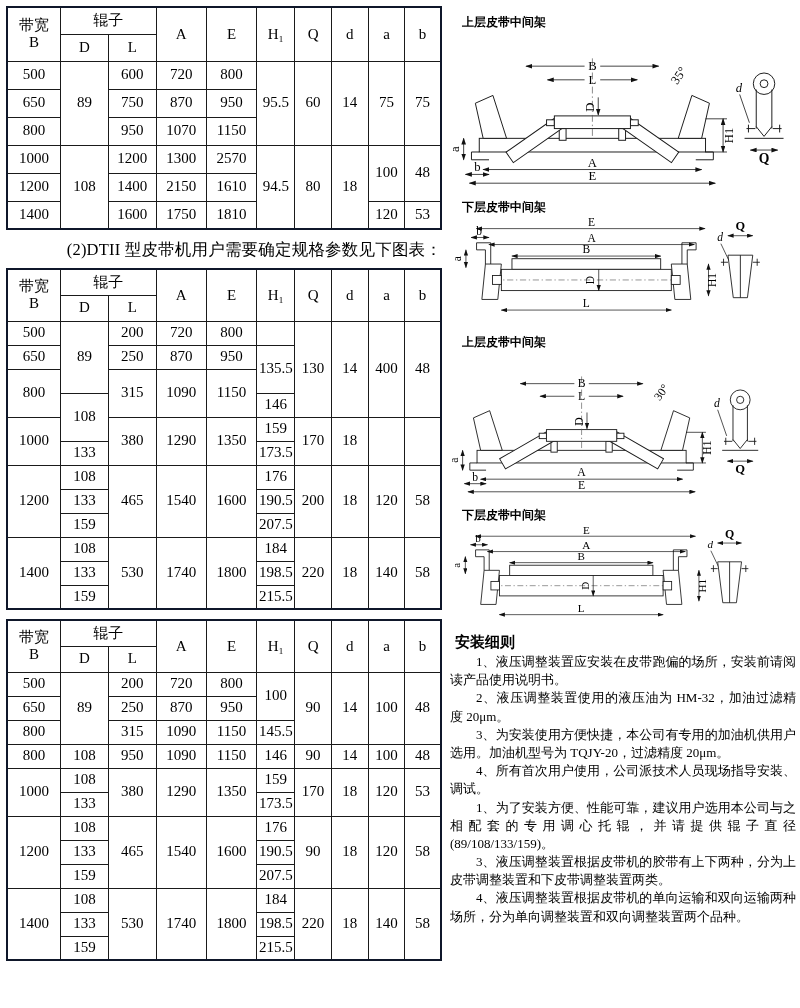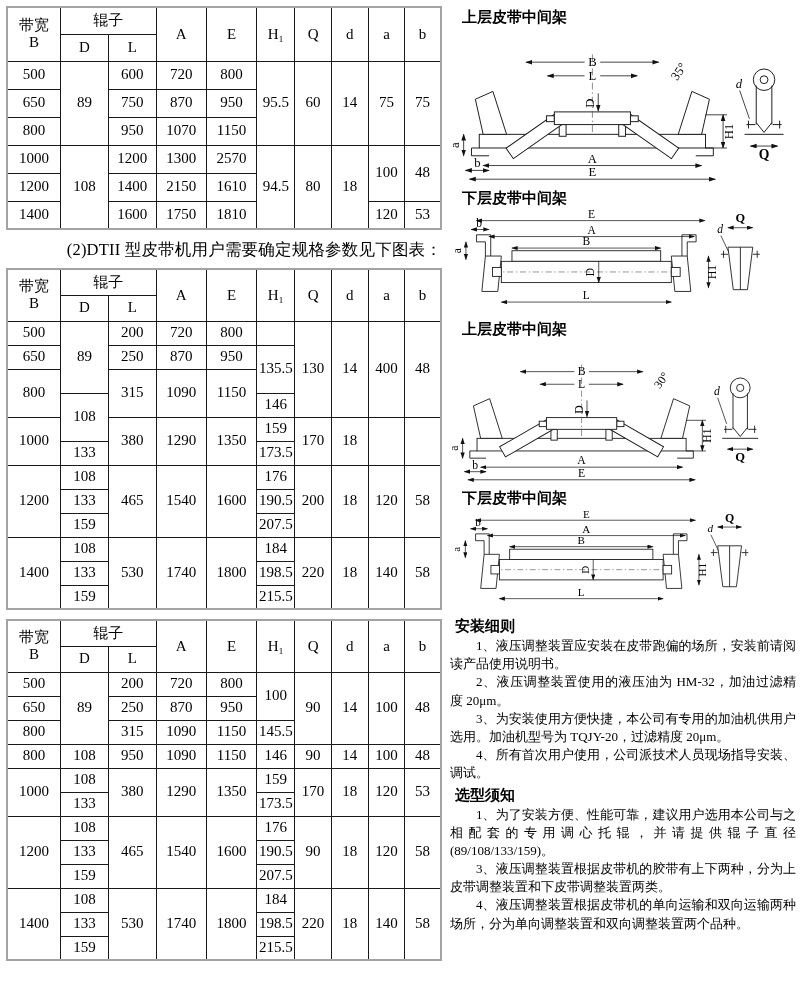--- a/index.html
+++ b/index.html
@@ -4,35 +4,35 @@
 <style>
   html,body{margin:0;padding:0;background:#fff;}
   body{width:800px;height:1008px;overflow:hidden;color:#000;
        font-family:"Liberation Serif","DejaVu Serif",serif;}
   .page{display:flex;padding:6px 4px 4px 6px;gap:8px;}
   .left-col{width:436px;flex:0 0 436px;}
   .right-col{flex:1;min-width:0;}
 
   
   table.spec{border-collapse:collapse;width:100%;table-layout:fixed;
-             border:2px solid #a3a3a3;padding-left:36px;}
+             border:2px solid #0f172a;padding-left:36px;}
   table.spec td{border:1px solid #1a1a1a;text-align:center;vertical-align:middle;
                 font-size:15px;padding:0;white-space:pre-line;line-height:1.15;}
   .t1 tr{height:28px;} .t1 tr:nth-child(-n+2){height:27px;}
   .t2 tr{height:24px;} .t2 tr:nth-child(-n+2){height:26px;}
   .t3 tr{height:24px;} .t3 tr:nth-child(-n+2){height:26px;}
   col.c-b{width:53px;}col.c-d{width:48px;}col.c-l{width:47px;}
   col.c-a1{width:50px;}col.c-e{width:50px;}col.c-h{width:38px;}
   col.c-q{width:36px;}col.c-dd{width:37px;}col.c-aa{width:36px;}col.c-bb{width:36px;}
 
   .caption{font-size:16.5px;margin:9px 0 7px 0;letter-spacing:.2px;text-align:right;}
 
   
   .dia-head{font-family:"Liberation Sans","DejaVu Sans",sans-serif;
-            font-weight:bold;font-size:15px;margin:2px 0 2px 12px;}
+            font-weight:bold;font-size:12px;margin:8px 0 2px 12px;}
   .dia{display:block;}
   .ln{fill:none;stroke:#1a1a1a;stroke-width:1;}
   .fill{fill:#fff;stroke:#1a1a1a;stroke-width:1;}
   .dim{fill:none;stroke:#111;stroke-width:.8;}
   .cl{fill:none;stroke:#555;stroke-width:.7;stroke-dasharray:7 3 1.5 3;}
   .lbl{font-family:"Liberation Serif","DejaVu Serif",serif;font-size:13px;fill:#000;}
   .lbl-b{font-size:14px;font-weight:bold;}
 
   .sec-title{font-family:"Liberation Sans","DejaVu Sans",sans-serif;
              font-weight:bold;font-size:15px;margin:3px 0 1px 5px;}
@@ -618,20 +618,19 @@
 
     <div>
       <div class="sec-title">安装细则</div>
       <p class="para">1、液压调整装置应安装在皮带跑偏的场所，安装前请阅读产品使用说明书。</p>
       <p class="para">2、液压调整装置使用的液压油为 HM-32，加油过滤精度 20μm。</p>
       <p class="para">3、为安装使用方便快捷，本公司有专用的加油机供用户选用。加油机型号为 TQJY-20，过滤精度 20μm。</p>
       <p class="para">4、所有首次用户使用，公司派技术人员现场指导安装、调试。</p>
     </div>
 
     <div>
-      <div class="sec-title">选型须知</div>
       <p class="para">1、为了安装方便、性能可靠，建议用户选用本公司与之相配套的专用调心托辊，并请提供辊子直径(89/108/133/159)。</p>
       <p class="para">3、液压调整装置根据皮带机的胶带有上下两种，分为上皮带调整装置和下皮带调整装置两类。</p>
       <p class="para">4、液压调整装置根据皮带机的单向运输和双向运输两种场所，分为单向调整装置和双向调整装置两个品种。</p>
     </div>
 
   </div>
 </div>
 
 </body></html>

